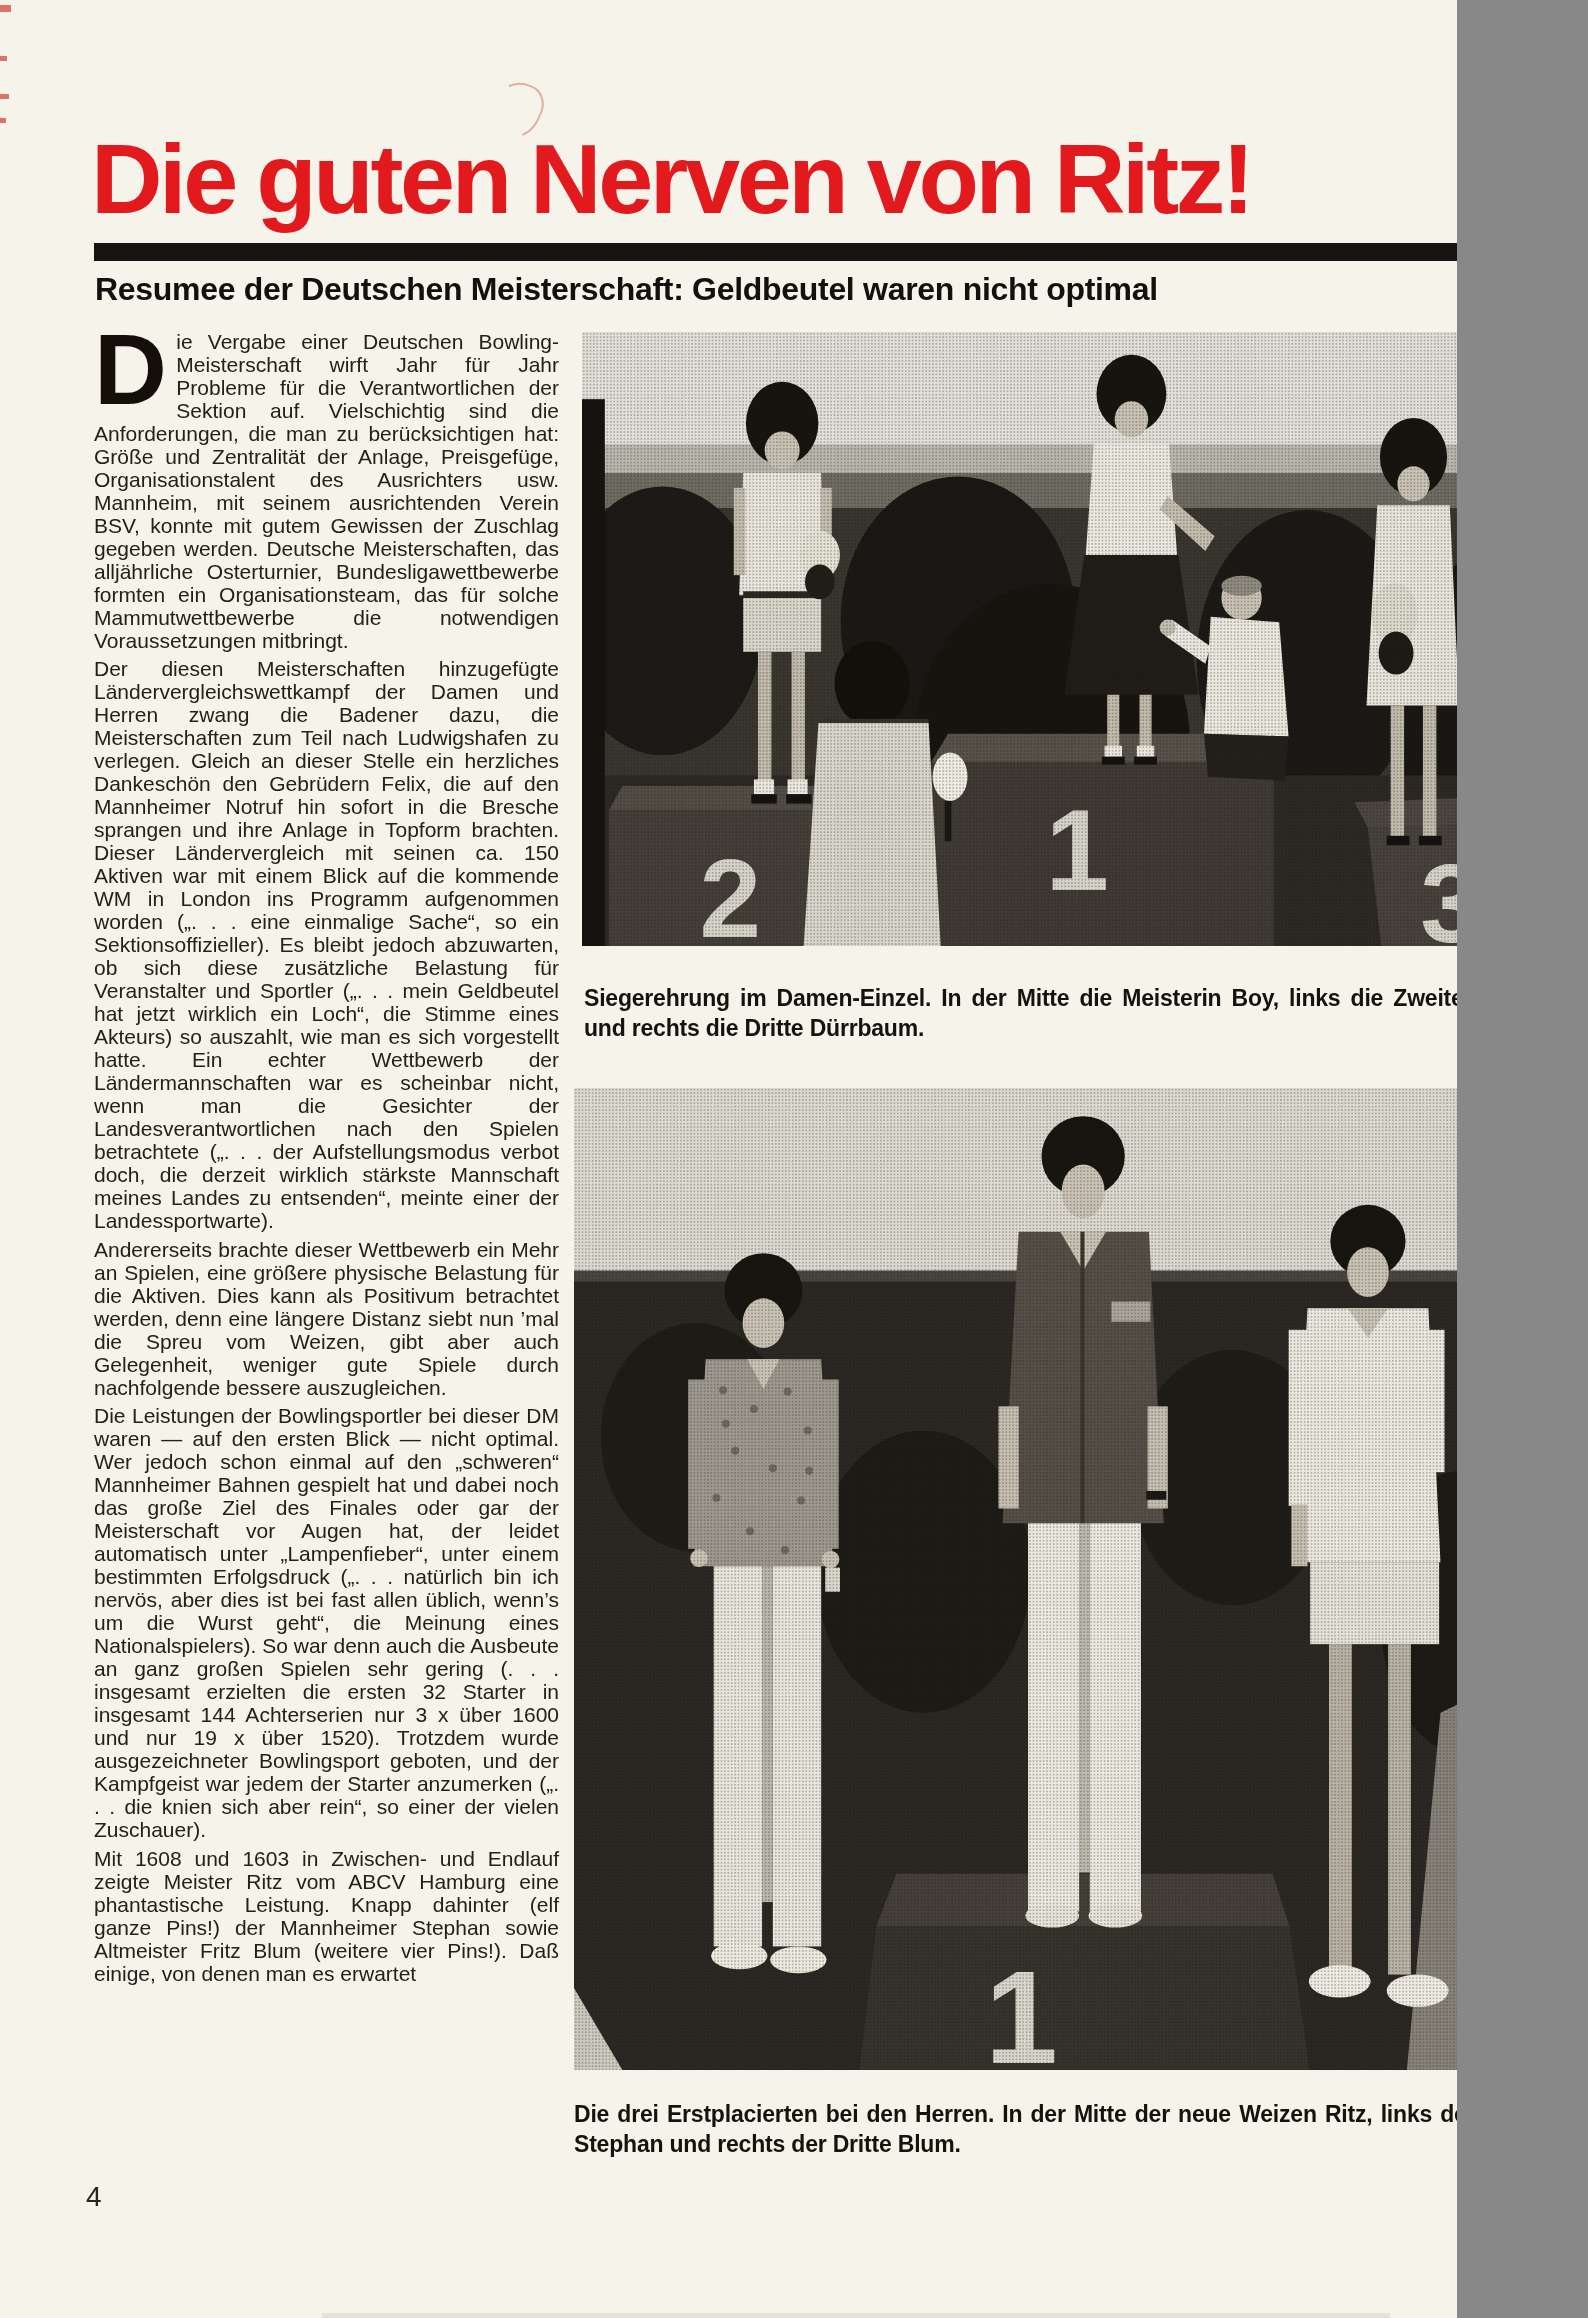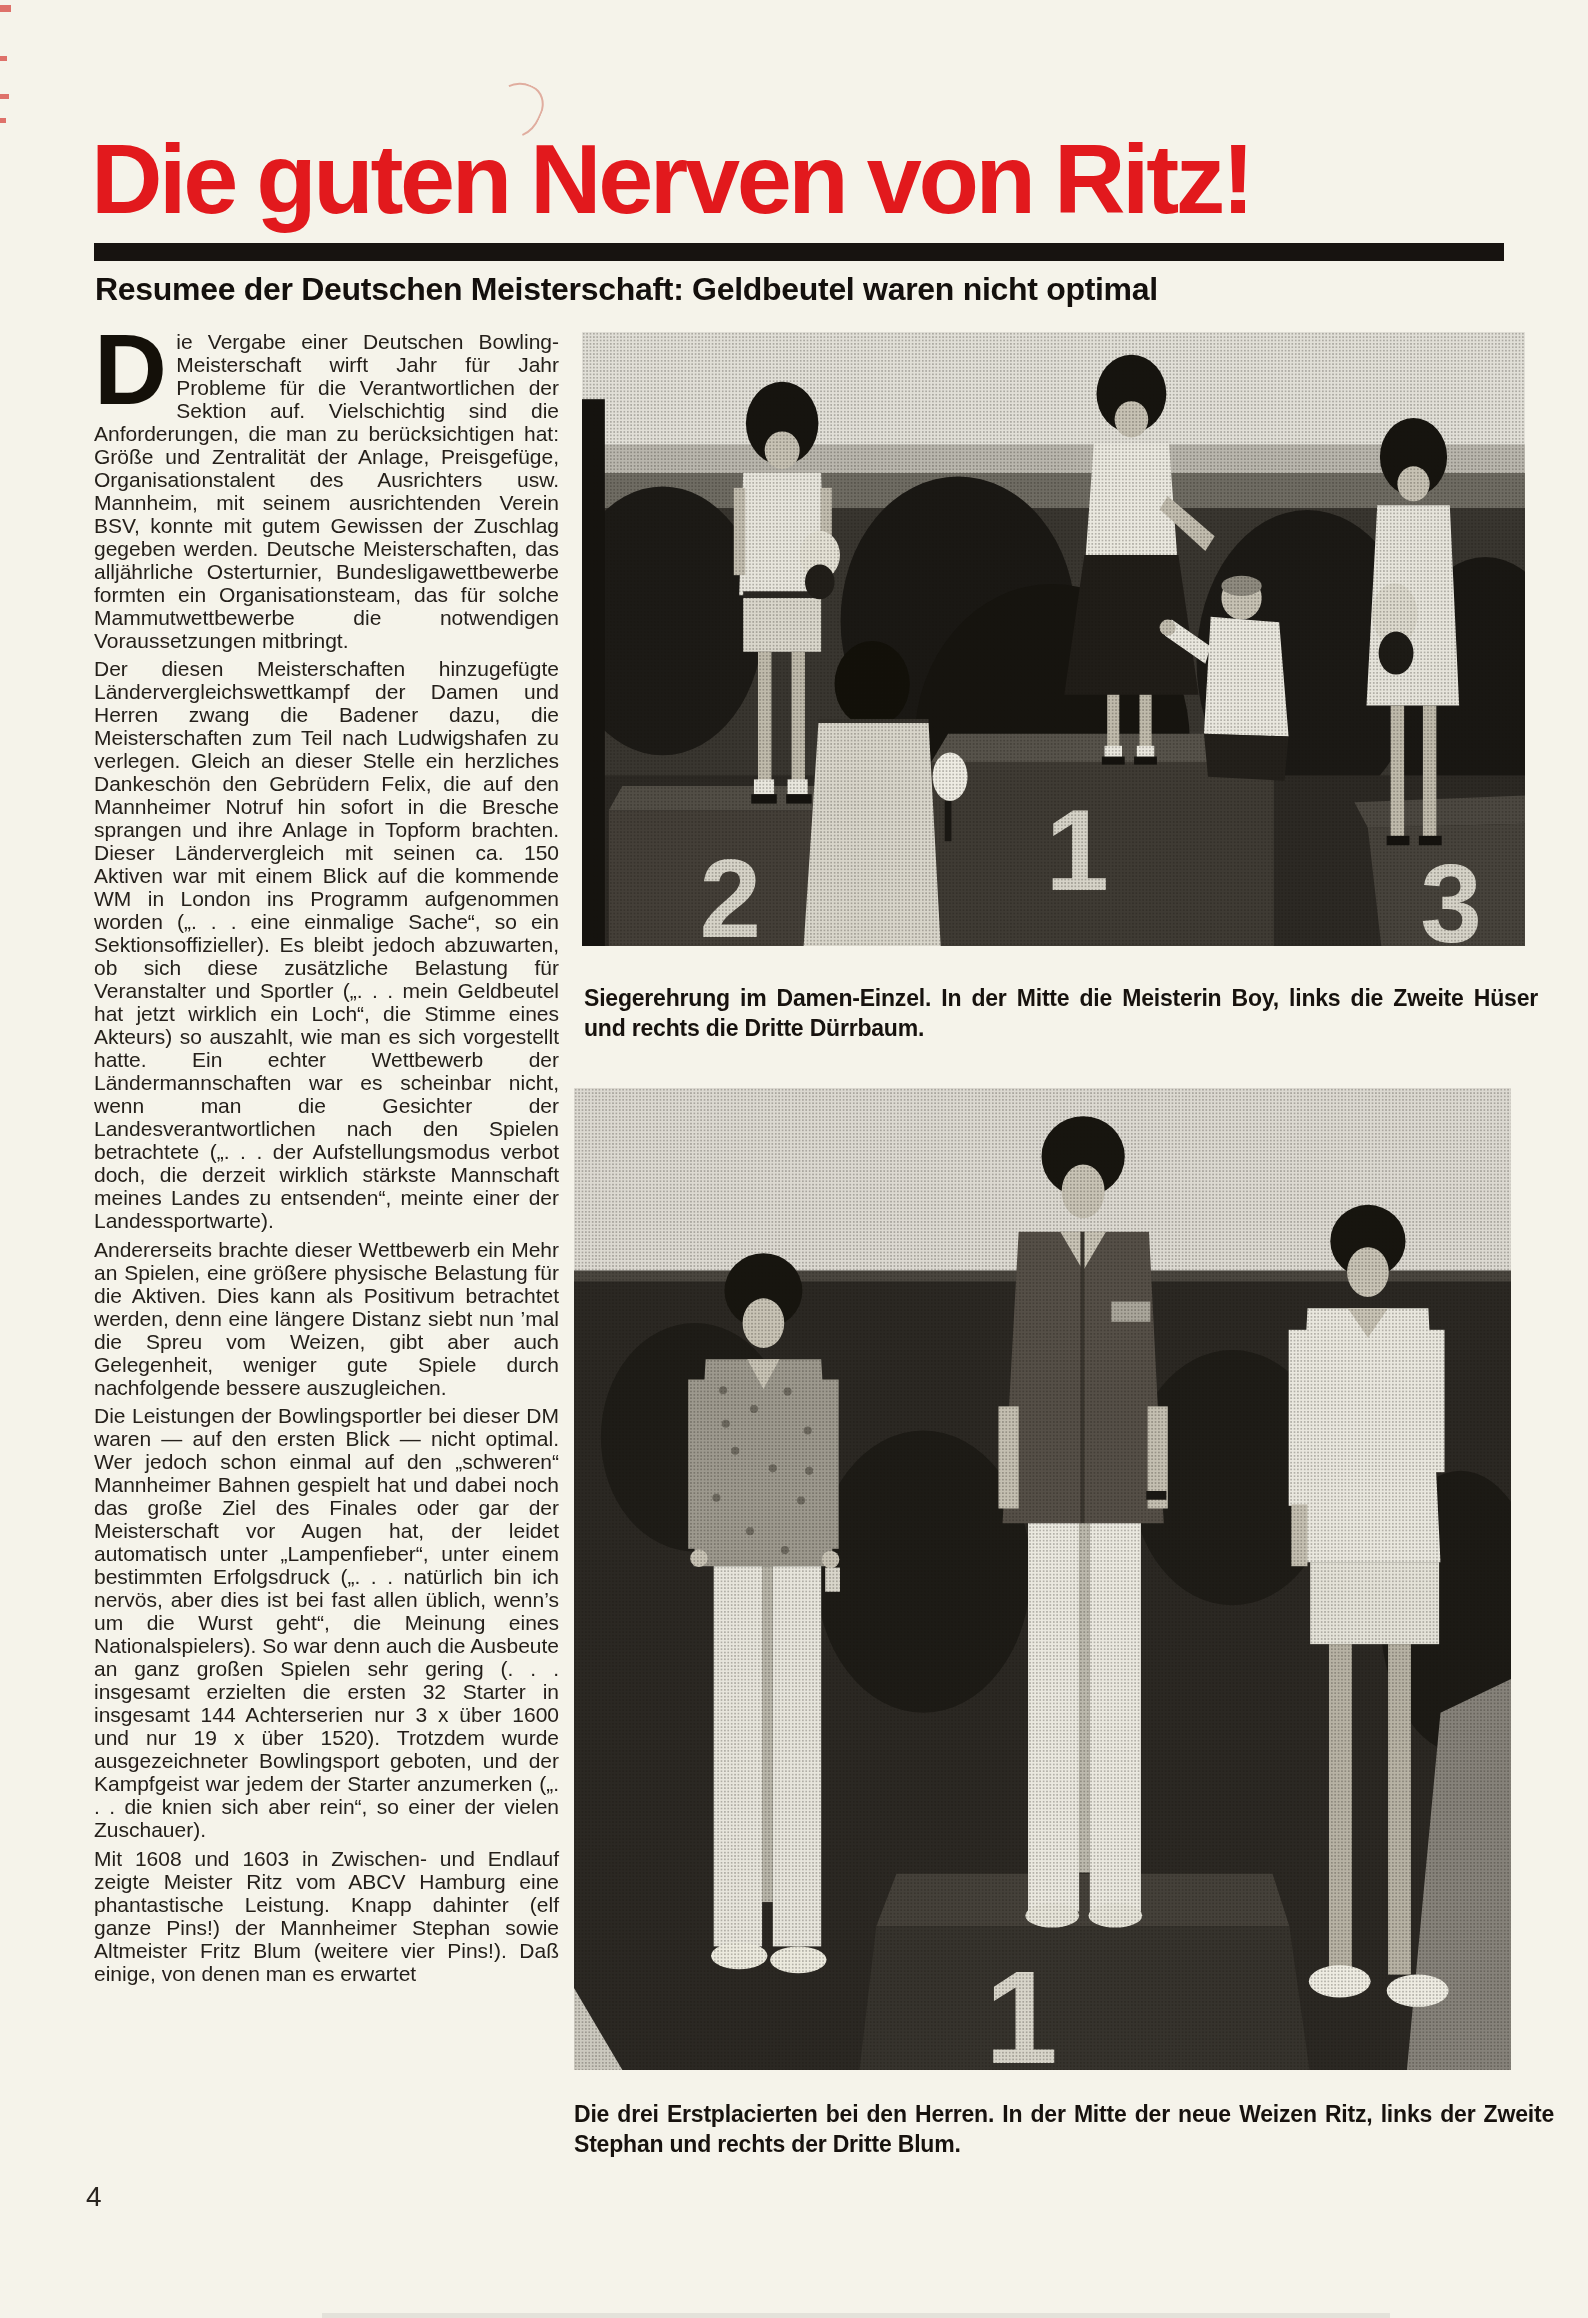--- a/index.html
+++ b/index.html
@@ -1,19 +1,19 @@
 <!DOCTYPE html>
 <html lang="de" style="--paper: #f5f3ea; --ink: #221d18; --headline-red: #e2191d; --bar-black: #171310;font-size:10.7px"><head>
 <meta charset="utf-8">
 <style>
   html,body{margin:0;padding:0;}
   body{background:#888;}
   .page{
     position:relative;
-    width:1588px;height:2319px;
+    width:1457px;height:2319px;
     background:var(--paper,#f5f3ea);
     font-family:"Liberation Sans",sans-serif;
     color:var(--ink,#221d18);
     overflow:hidden;
   }
   .headline{
     position:absolute;left:91px;top:129px;margin:0;
     font-size:99px;font-weight:bold;line-height:1;
     letter-spacing:-3.4px;word-spacing:-2.7px;
     color:var(--headline-red,#e2191d);

